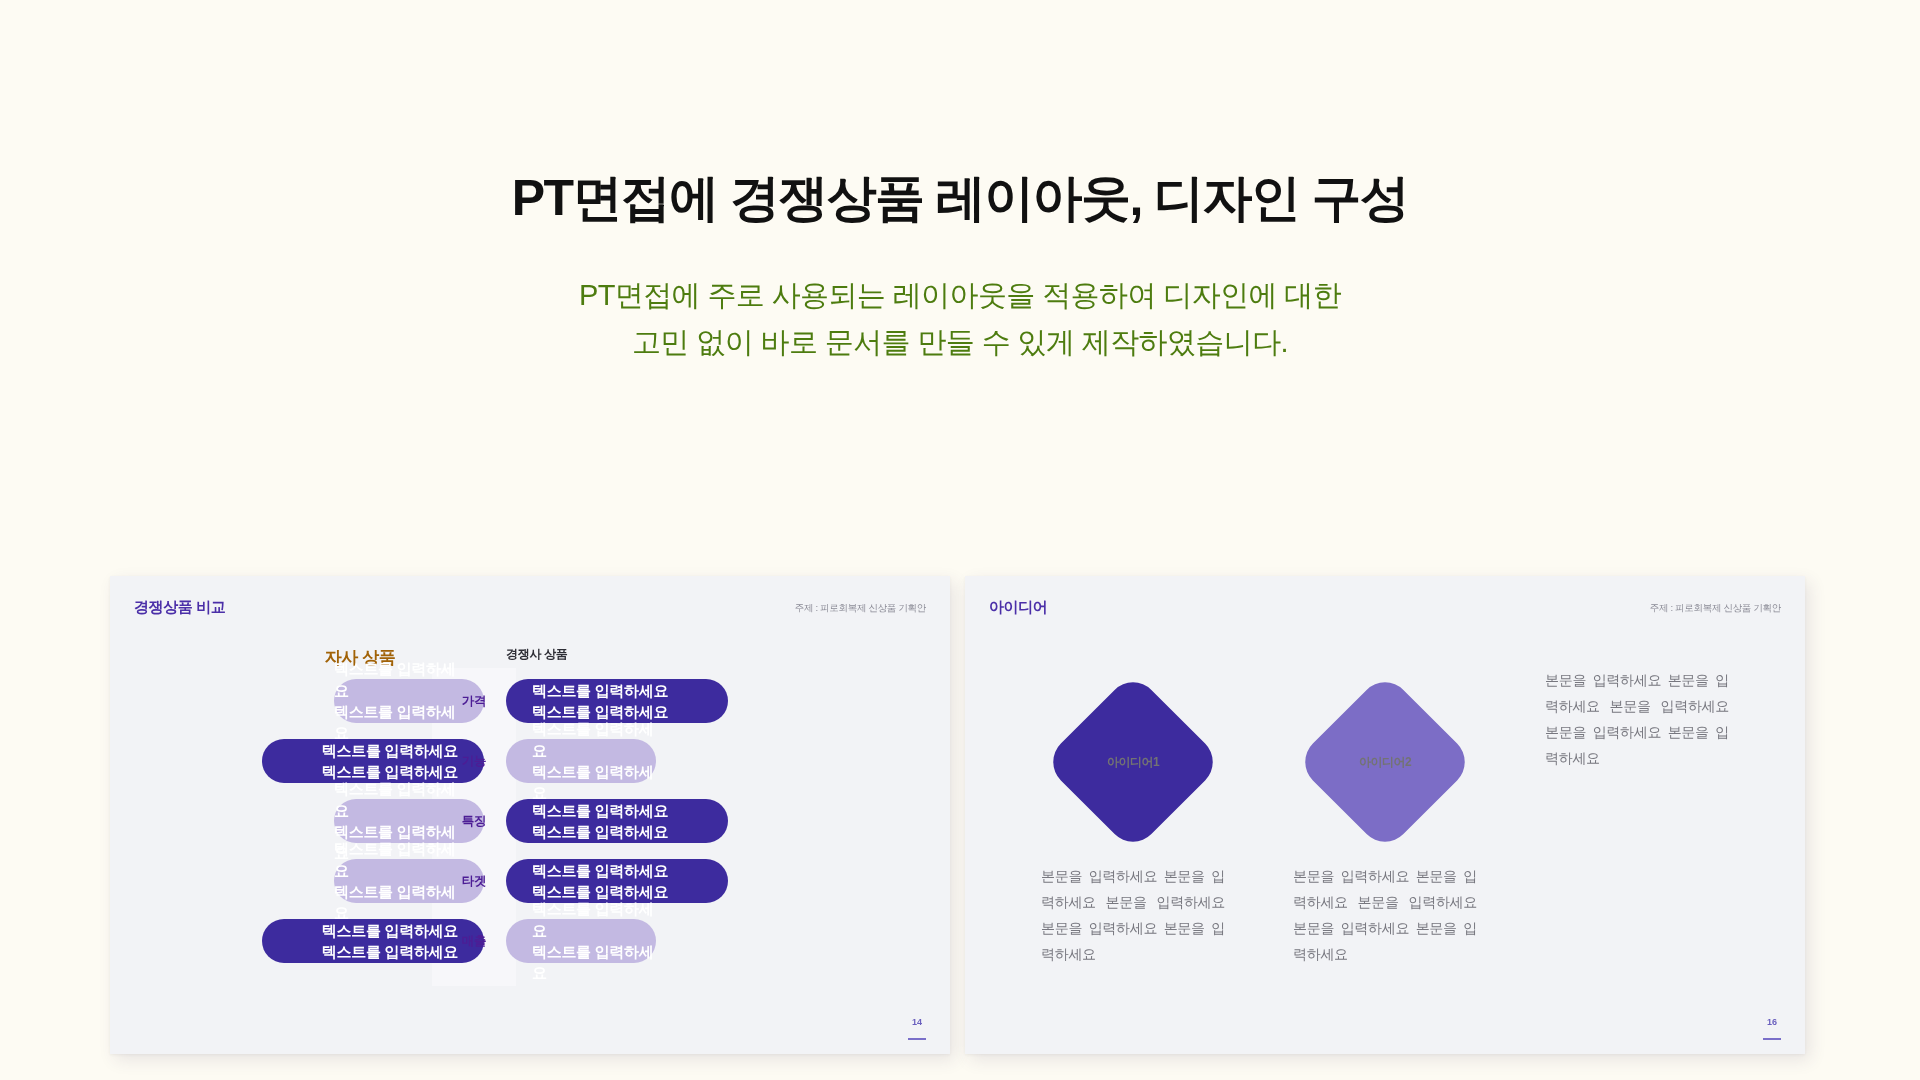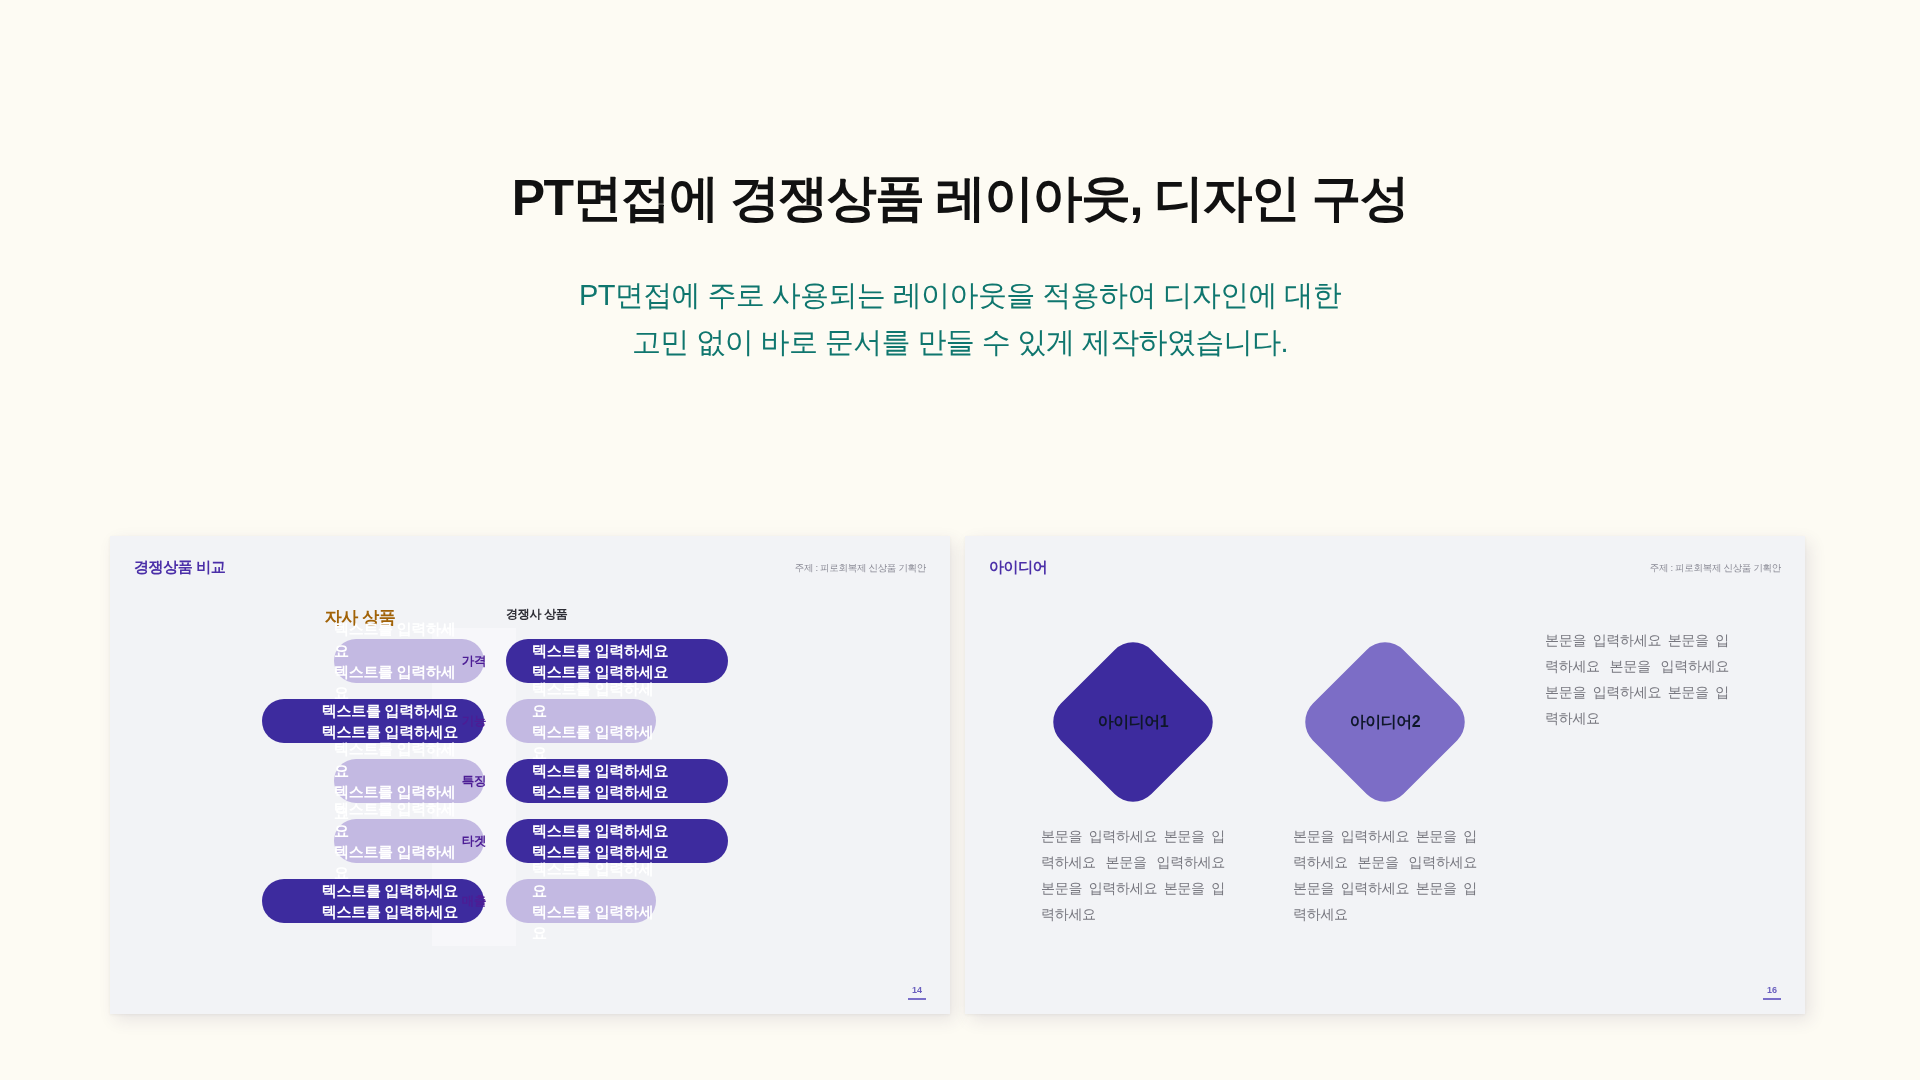--- a/index.html
+++ b/index.html
@@ -18,27 +18,27 @@
     font-size:50px;
     font-weight:700;
     letter-spacing:-1.6px;
     color:#111111;
     line-height:1.2;
   }
   .hero-sub {
     margin-top:44px;
     font-size:29px;
     font-weight:400;
-    color:#0f766e;
+    color:#4d7c0f;
     line-height:1.62;
     letter-spacing:-0.6px;
   }
 
   
-  .slides { position:absolute; top:536px; left:0; width:1904px; height:480px; }
+  .slides { position:absolute; top:576px; left:0; width:1904px; height:480px; }
   .slide {
     position:absolute;
     top:0;
     width:840px; height:478px;
     background:#F2F3F6;
     box-shadow:5px 6px 16px rgba(60,50,100,0.11), 0 1px 3px rgba(0,0,0,0.05);
   }
   .slide-left  { left:110px; }
   .slide-right { left:965px; }
 
@@ -49,21 +49,21 @@
     letter-spacing:-0.4px;
   }
   .slide-subject {
     position:absolute; right:24px; top:4px;
     font-size:9.5px; font-weight:400; color:#8a8a95;
     letter-spacing:-0.3px;
   }
   .page-num {
     position:absolute; right:24px; bottom:14px;
     font-size:9px; color:#6a5fbe; font-weight:600;
-    padding-bottom:3px;
+    padding-bottom:11px;
     border-bottom:2px solid #7a6fc9;
     min-width:18px; text-align:center;
   }
 
   
   .cmp-headers { position:absolute; top:70px; left:0; width:100%; height:26px; }
   .cmp-h-own {
     position:absolute; left:130px; width:240px; text-align:center;
     font-size:17px; font-weight:700; color:#a16207; letter-spacing:-0.4px;
   }
@@ -119,21 +119,21 @@
   .diamond {
     position:absolute; left:50%; top:50%;
     width:128px; height:128px; margin-left:-64px; margin-top:-64px;
     border-radius:26px;
     transform:rotate(45deg);
   }
   .diamond.dark  { background:#3D2B9E; }
   .diamond.light { background:#7C6DC6; }
   .diamond-label {
     position:relative; z-index:2;
-    font-size:16px; font-weight:700; color:#0f172a; letter-spacing:-0.5px;
+    font-size:12px; font-weight:700; color:#737373; letter-spacing:-0.5px;
   }
   .idea-body {
     margin-top:4px;
     width:200px;
     font-size:14px; line-height:1.85;
     color:#77777f; text-align:justify; letter-spacing:-0.3px;
     padding:0 8px;
   }
 </style>
 </head>

